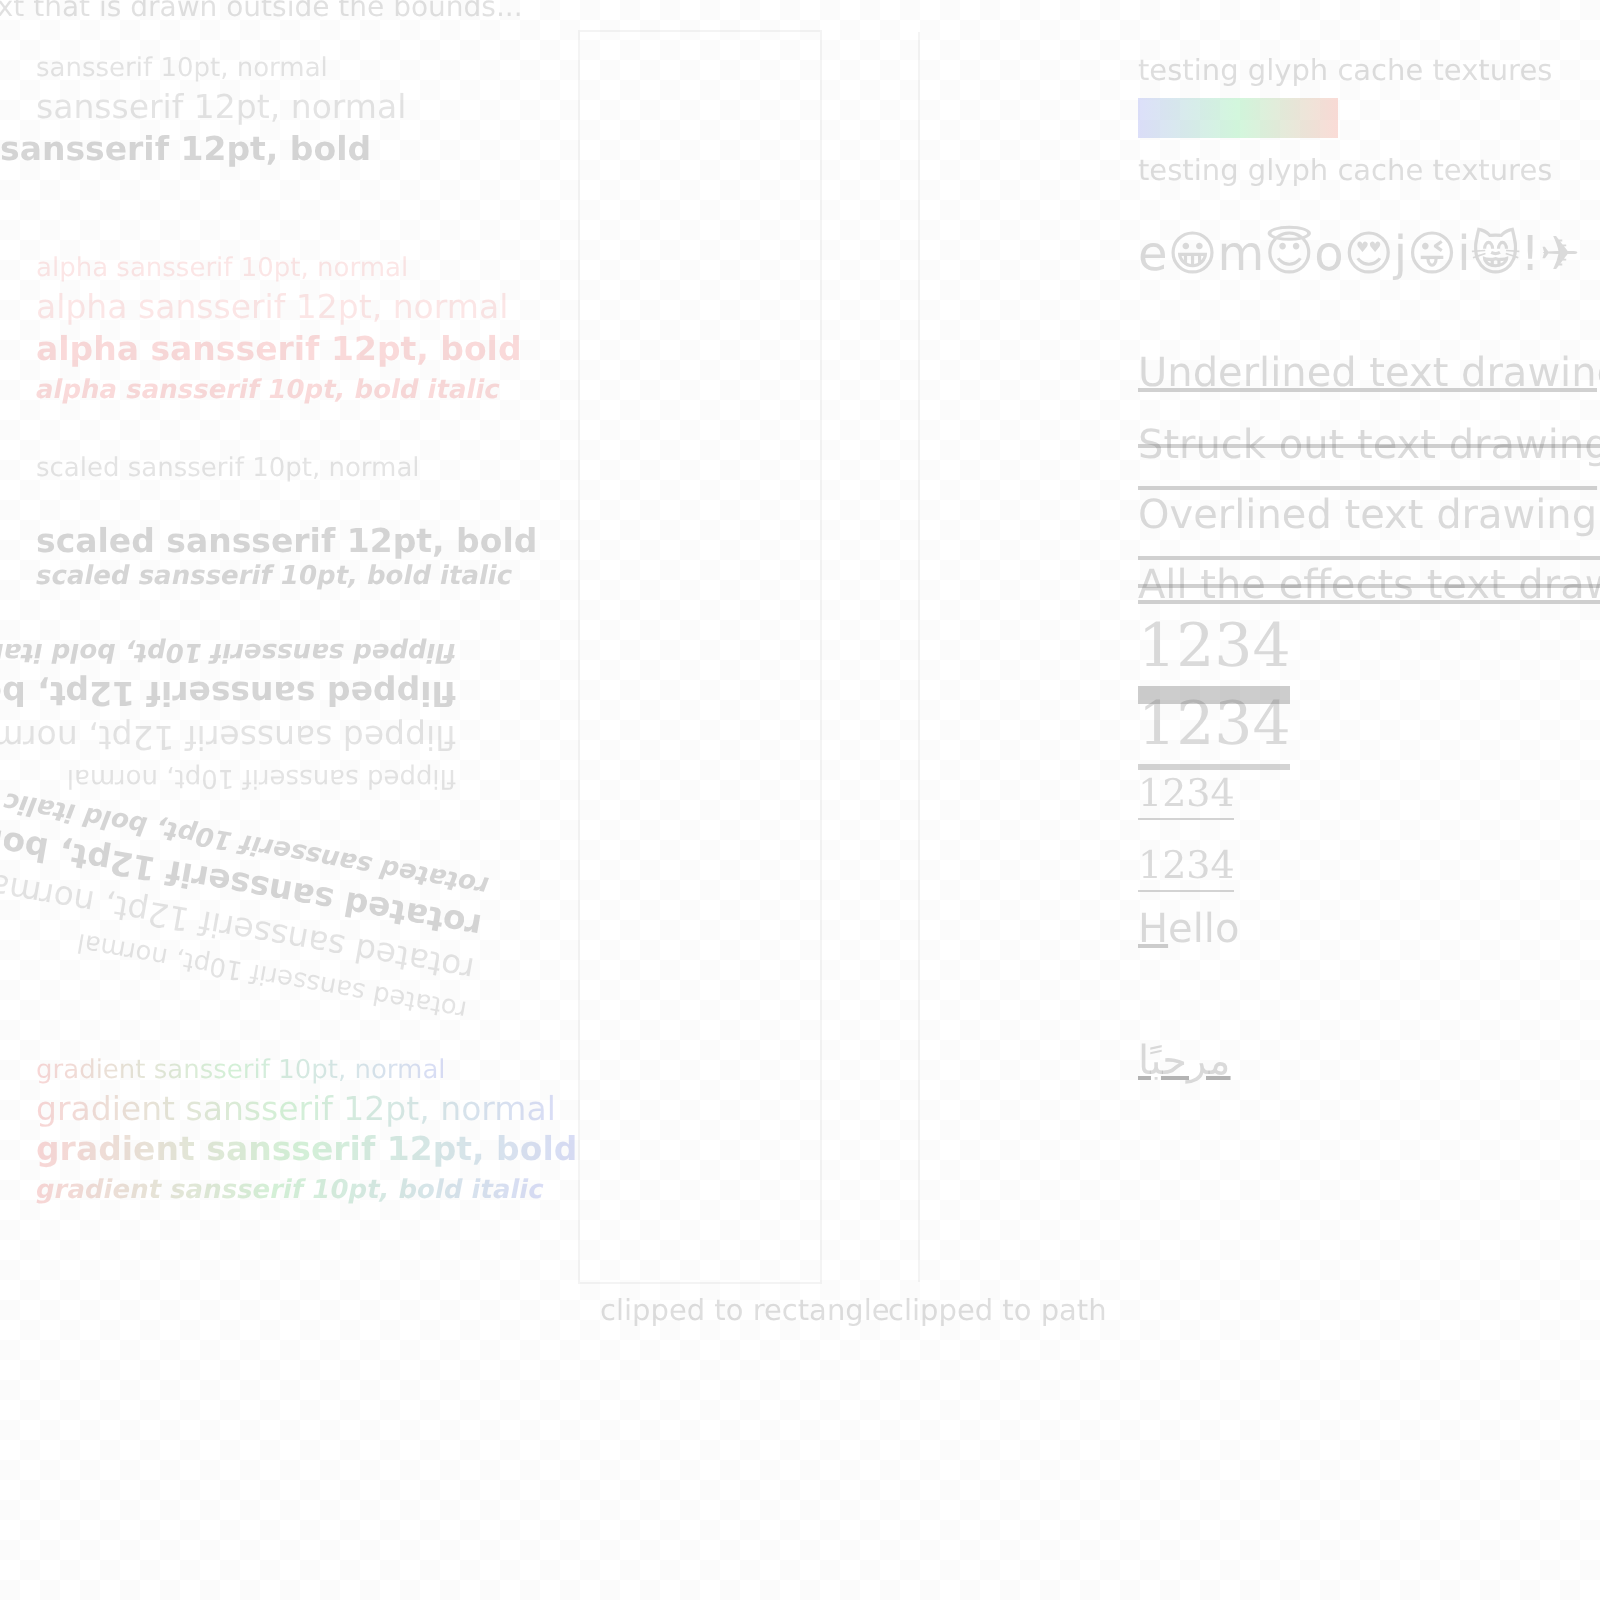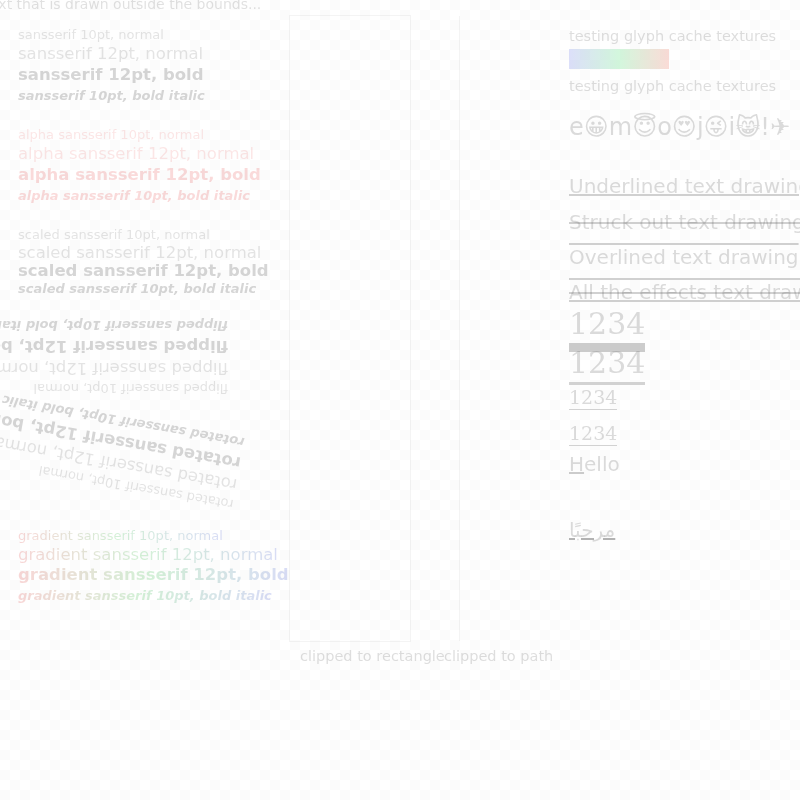--- a/index.html
+++ b/index.html
@@ -84,30 +84,28 @@
 </style>
 </head>
 <body>
 
 <div class="topclip">ext that is drawn outside the bounds...</div>
 
 <div class="layer">
 
   <div class="row s10 c-grey" style="left:18px;top:27px;">sansserif 10pt, normal</div>
   <div class="row s12 c-grey" style="left:18px;top:44px;">sansserif 12pt, normal</div>
-  <div class="row s12 b c-grey-b" style="left:18px;top:65px;">sansserif 12pt, bold</div>
-  <div class="row s10 b i c-grey-b" style="left:18px;top:88px;">sansserif 10pt, bold italic</div>
+  <div class="row s12 b c-grey-b" style="left:0;top:65px;">sansserif 12pt, bold</div>
 
   <div class="row s10 c-alpha" style="left:18px;top:127px;">alpha sansserif 10pt, normal</div>
   <div class="row s12 c-alpha" style="left:18px;top:144px;">alpha sansserif 12pt, normal</div>
   <div class="row s12 b c-alpha-b" style="left:18px;top:165px;">alpha sansserif 12pt, bold</div>
   <div class="row s10 b i c-alpha-b" style="left:18px;top:188px;">alpha sansserif 10pt, bold italic</div>
 
   <div class="row s10 c-grey" style="left:18px;top:227px;">scaled sansserif 10pt, normal</div>
-  <div class="row s12 c-grey" style="left:18px;top:243px;">scaled sansserif 12pt, normal</div>
   <div class="row s12 b c-grey-b" style="left:18px;top:261px;">scaled sansserif 12pt, bold</div>
   <div class="row s10 b i c-grey-b" style="left:18px;top:281px;">scaled sansserif 10pt, bold italic</div>
 
   <div class="flipblock" style="position:absolute;left:228px;top:396px;">
     <div class="row s10 c-grey" style="left:0px;top:0px;">flipped sansserif 10pt, normal</div>
     <div class="row s12 c-grey" style="left:0px;top:18px;">flipped sansserif 12pt, normal</div>
     <div class="row s12 b c-grey-b" style="left:0px;top:40px;">flipped sansserif 12pt, bold</div>
     <div class="row s10 b i c-grey-b" style="left:0px;top:63px;">flipped sansserif 10pt, bold italic</div>
   </div>
 

